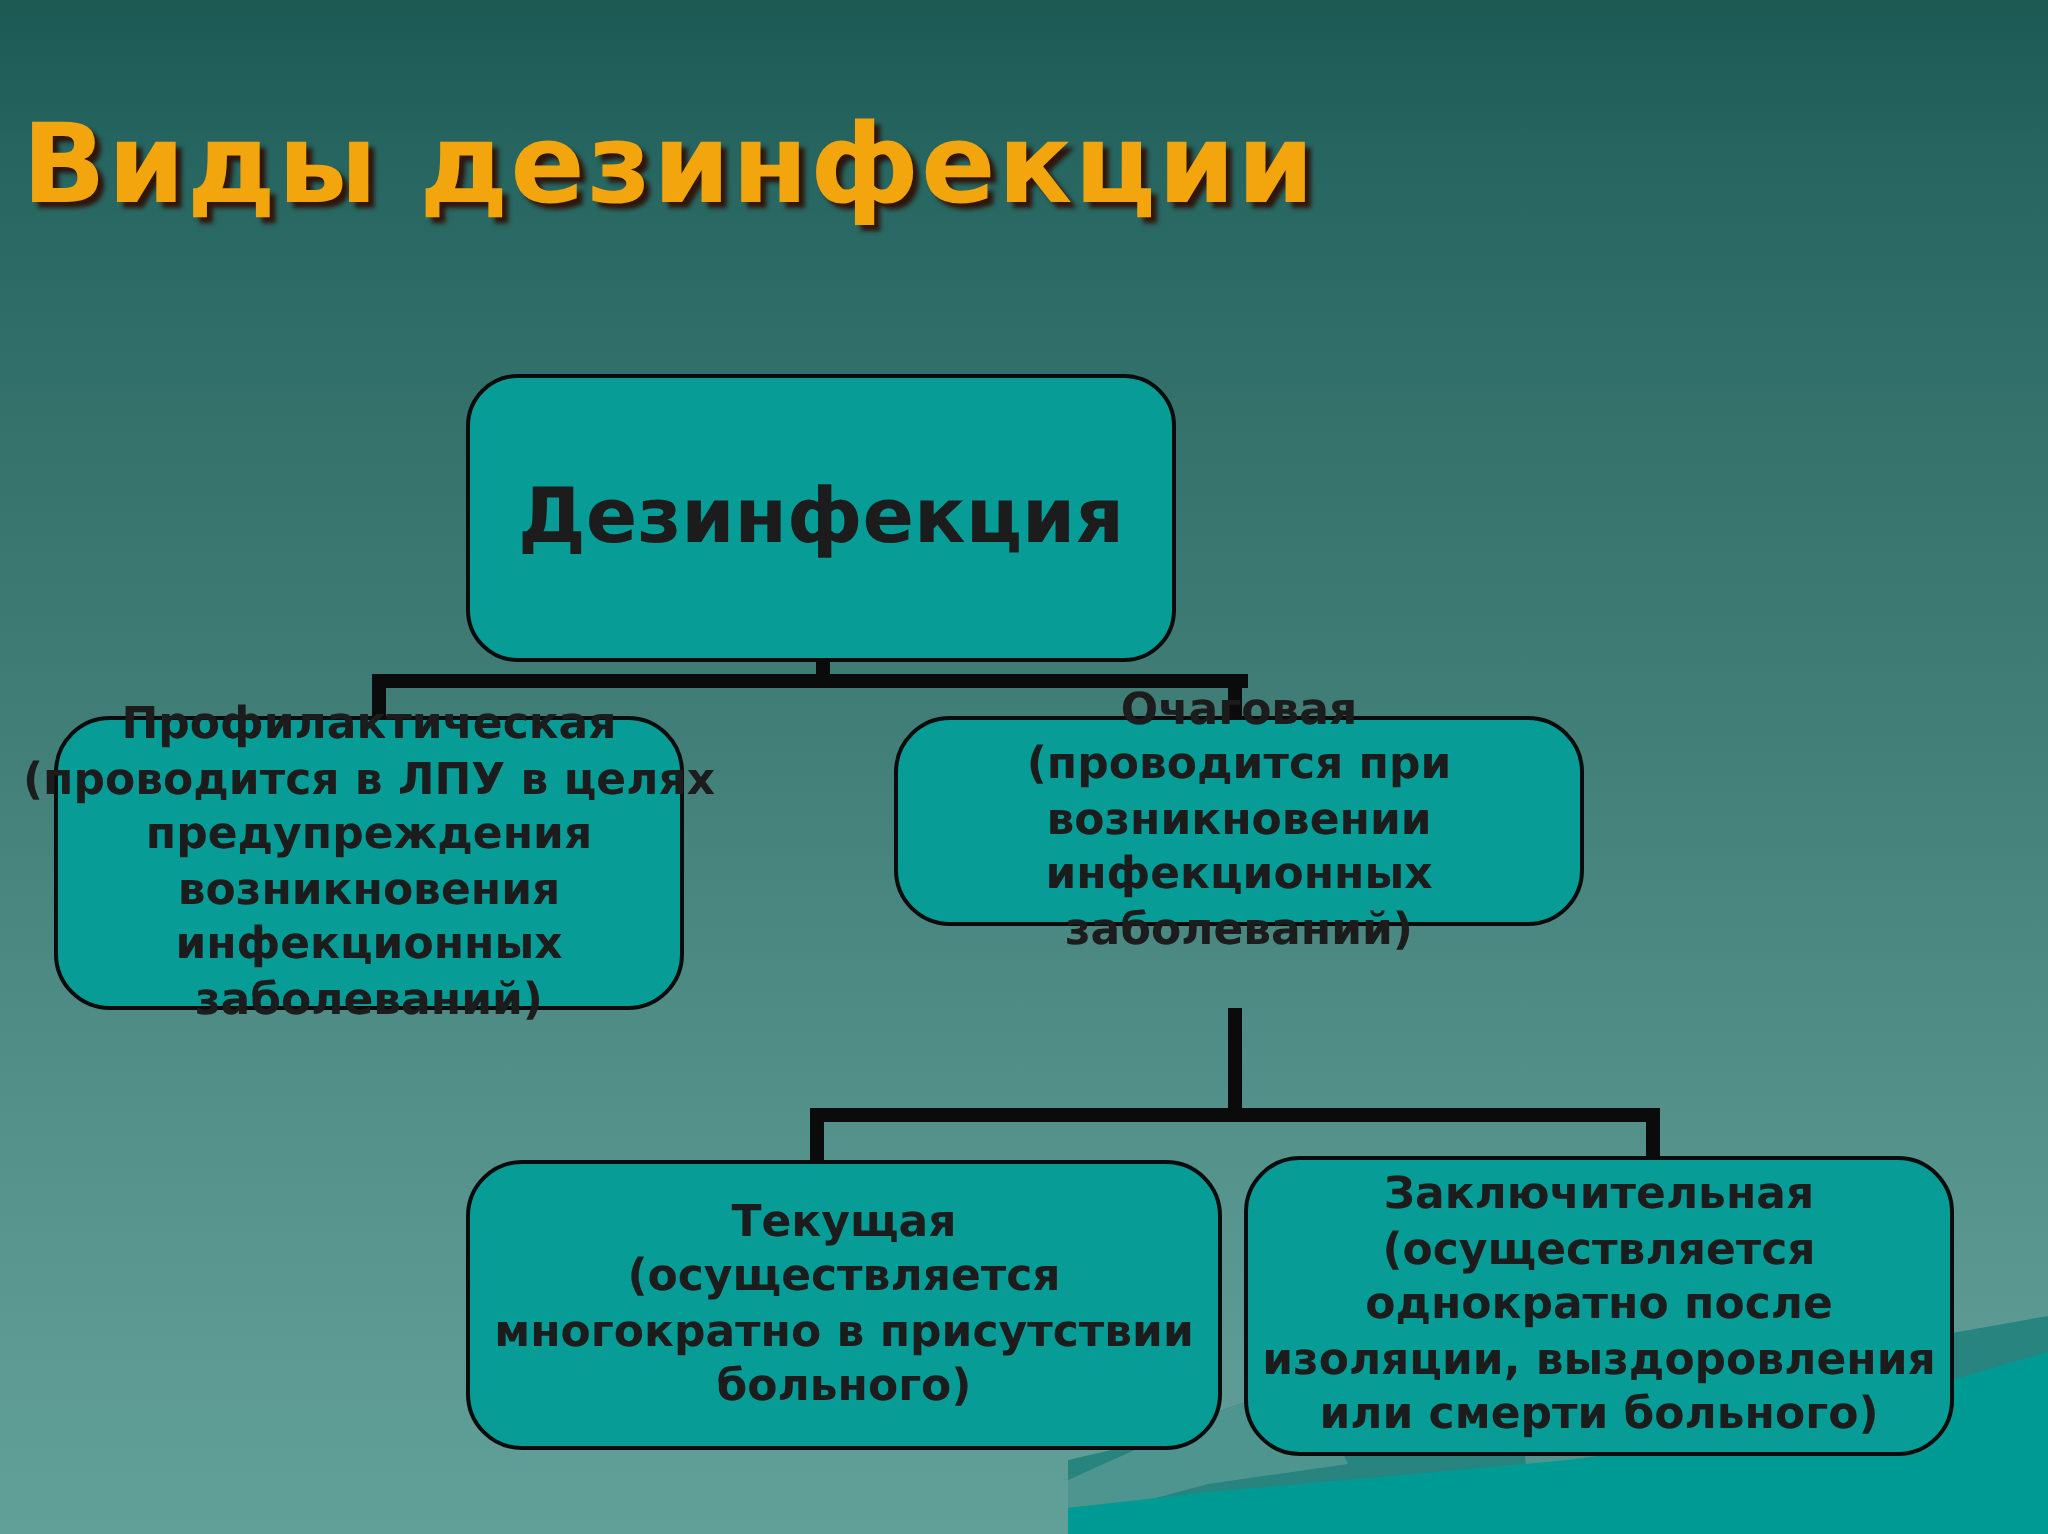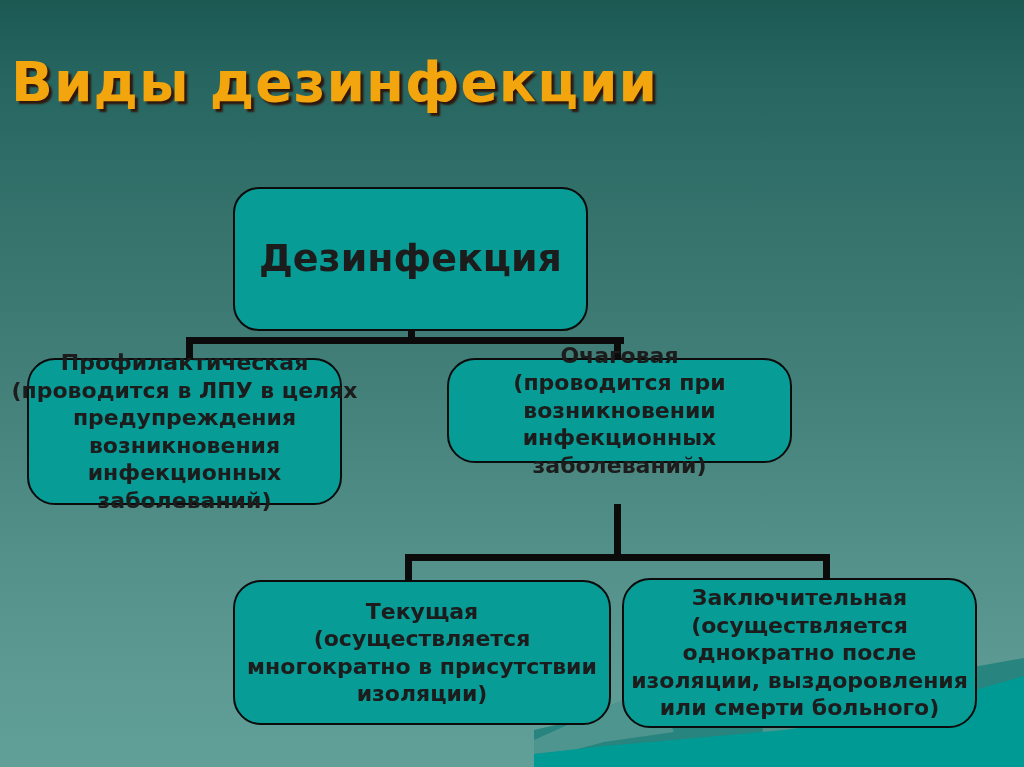--- a/index.html
+++ b/index.html
@@ -102,21 +102,21 @@
 (проводится при
 возникновении
 инфекционных
 заболеваний)</div>
   </div>
 
   <div class="node" style="left:233px;top:580px;width:378px;height:145px;">
     <div class="node-text">Текущая
 (осуществляется
 многократно в присутствии
-изоляции)</div>
+больного)</div>
   </div>
 
   <div class="node" style="left:622px;top:578px;width:355px;height:150px;">
     <div class="node-text">Заключительная
 (осуществляется
 однократно после
 изоляции, выздоровления
 или смерти больного)</div>
   </div>
 

